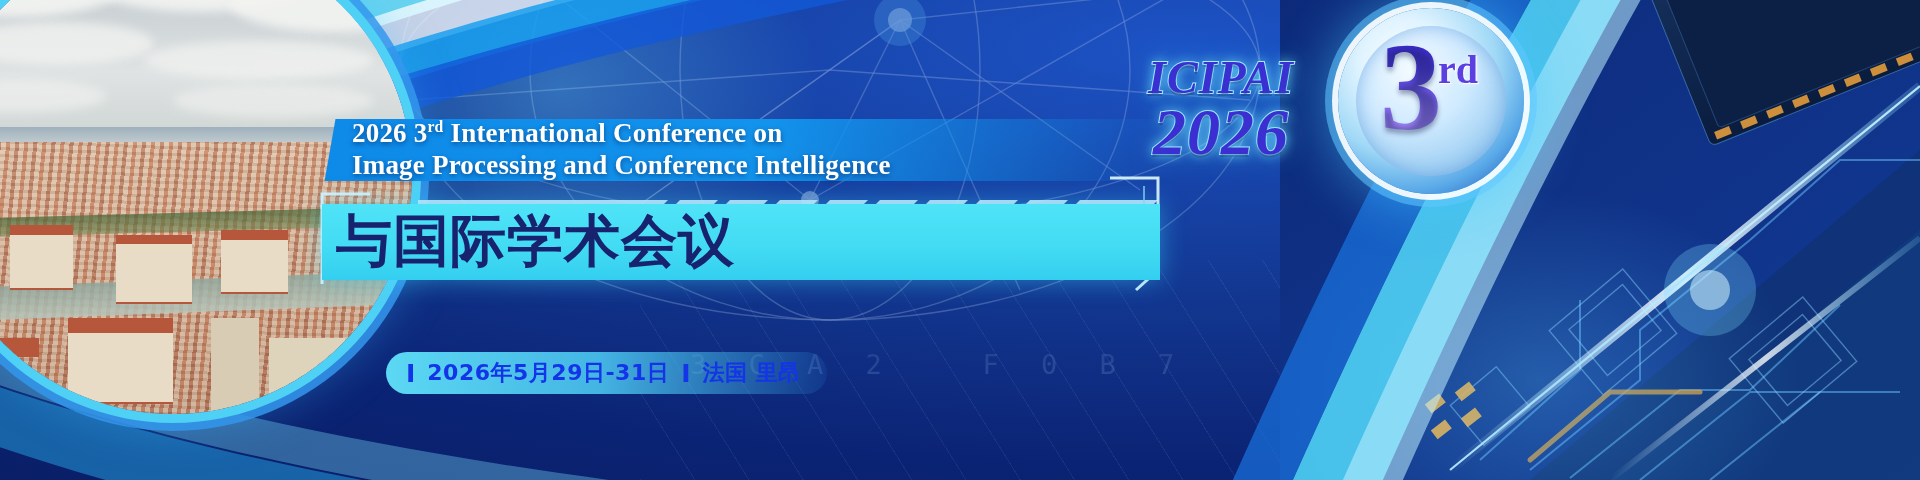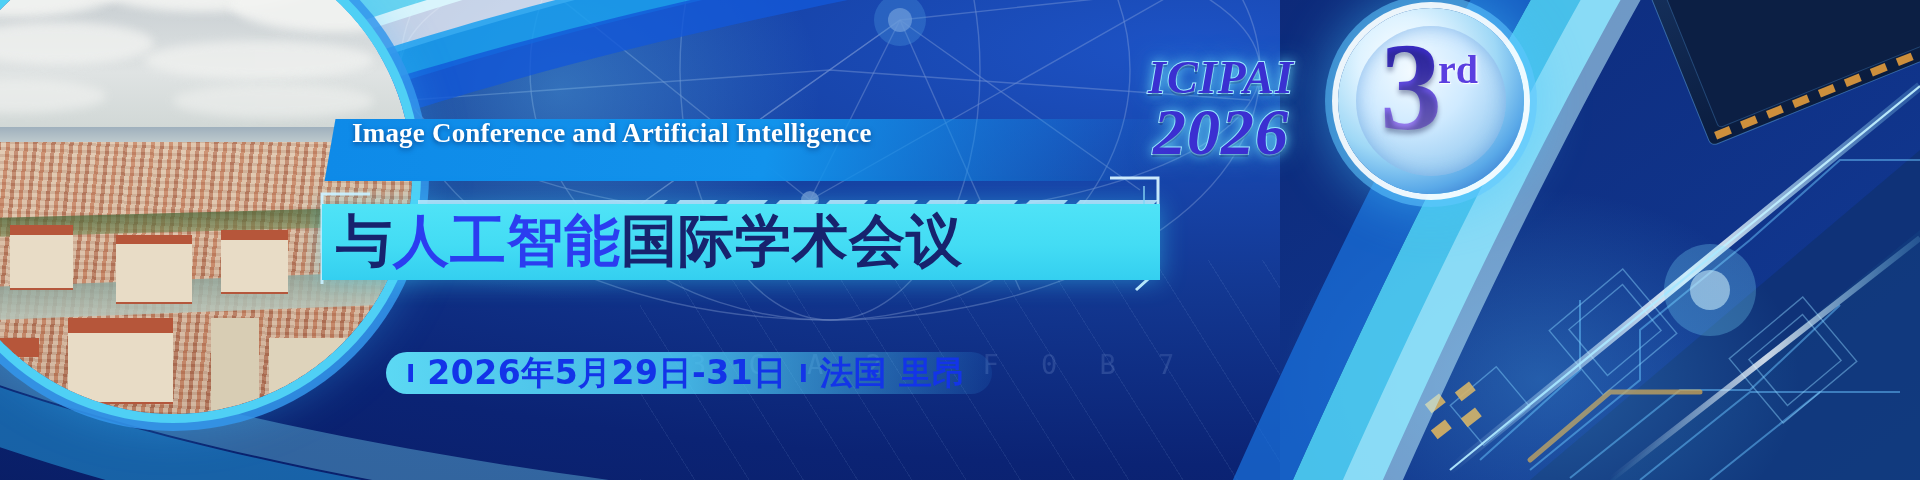--- a/index.html
+++ b/index.html
@@ -164,21 +164,21 @@
   .cn-dark{color:#17236e;}
   .cn-blue{color:#2b3df0;}
 
   
   .datepill{
     position:absolute;left:386px;top:352px;height:42px;padding:0 26px 0 20px;
     display:flex;align-items:center;gap:12px;border-radius:21px;
     background:linear-gradient(90deg,rgba(96,226,250,.95) 0%,rgba(78,206,246,.85) 48%,rgba(40,140,230,.12) 100%);
   }
   .dateline{
-    font-family:"DejaVu Sans","Liberation Sans",sans-serif;font-weight:700;font-size:33px;
+    font-family:"DejaVu Sans","Liberation Sans",sans-serif;font-weight:700;font-size:22px;
     color:#1334e8;letter-spacing:.5px;white-space:nowrap;
   }
   .dsep{color:#1334e8;font-weight:700;font-size:25px;}
 
   
   .glow-a{position:absolute;left:300px;top:-120px;width:520px;height:420px;
     background:radial-gradient(closest-side, rgba(120,230,255,.30), rgba(120,230,255,0));}
   .glow-b{position:absolute;right:120px;bottom:-90px;width:520px;height:380px;
     background:radial-gradient(closest-side, rgba(90,200,255,.28), rgba(90,200,255,0));}
 </style>
@@ -368,21 +368,22 @@
 
   <div class="emblem">
     <div class="emblem-inner">
       <span class="em-3">3</span>
       <span class="em-rd">rd</span>
     </div>
   </div>
 
   <div class="eng-band"></div>
   <div class="eng-title">
-    <div>Image Conference and Artificial Intelligence</div>
+    <div><span>2026 3</span><sup>rd</sup><span> International Conference on</span></div>
+    <div>Image Processing and Conference Intelligence</div>
   </div>
 
   <div class="dashstrip">
     <svg viewBox="0 0 740 22" preserveAspectRatio="none">
       <g fill="#cfe9fb" opacity=".9">
         <polygon points="0,4 250,4 242,12 -8,12"></polygon>
         <polygon points="262,4 300,4 292,12 254,12"></polygon>
         <polygon points="312,4 350,4 342,12 304,12"></polygon>
         <polygon points="362,4 400,4 392,12 354,12"></polygon>
         <polygon points="412,4 450,4 442,12 404,12"></polygon>
@@ -403,21 +404,20 @@
       </g>
       <g stroke="#8fd6f5" stroke-width="2" fill="none" opacity=".7">
         <path d="M838 14 L838 94"></path>
       </g>
     </svg>
   </div>
 
   <div class="cn-bar"></div>
   <div class="cn-title">
       <span class="cn-dark">与</span>
-      <span class="cn-blue">人工智能</span>
       <span class="cn-dark">国际学术会议</span>
   </div>
 
   <div class="datepill">
     <span class="dsep">Ⅰ</span>
     <span class="dateline">2026年5月29日-31日</span>
     <span class="dsep">Ⅰ</span>
     <span class="dateline">法国 里昂</span>
   </div>
 

